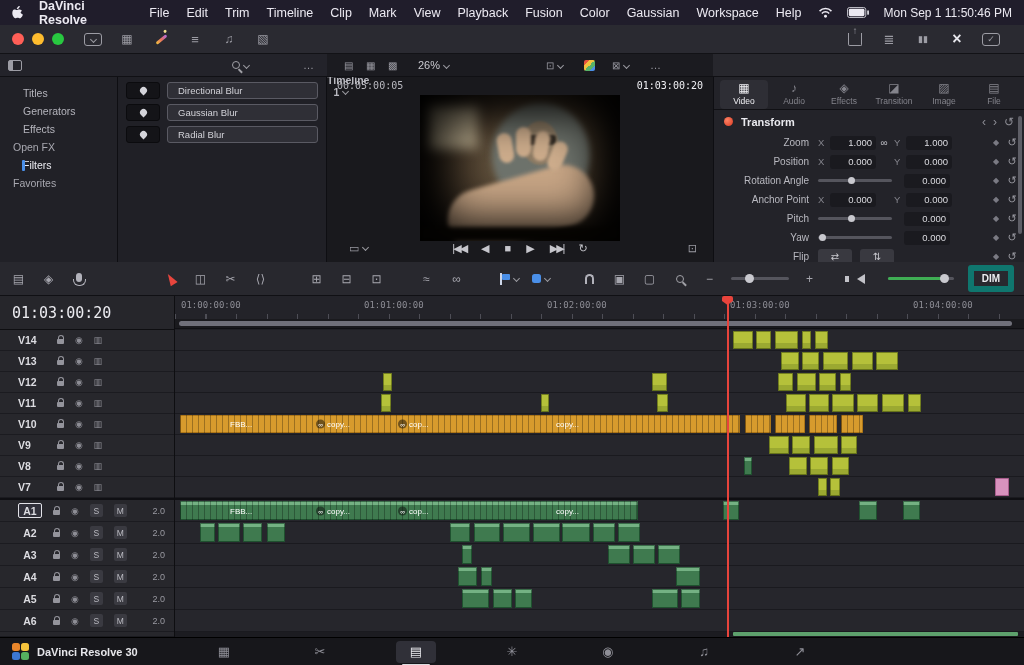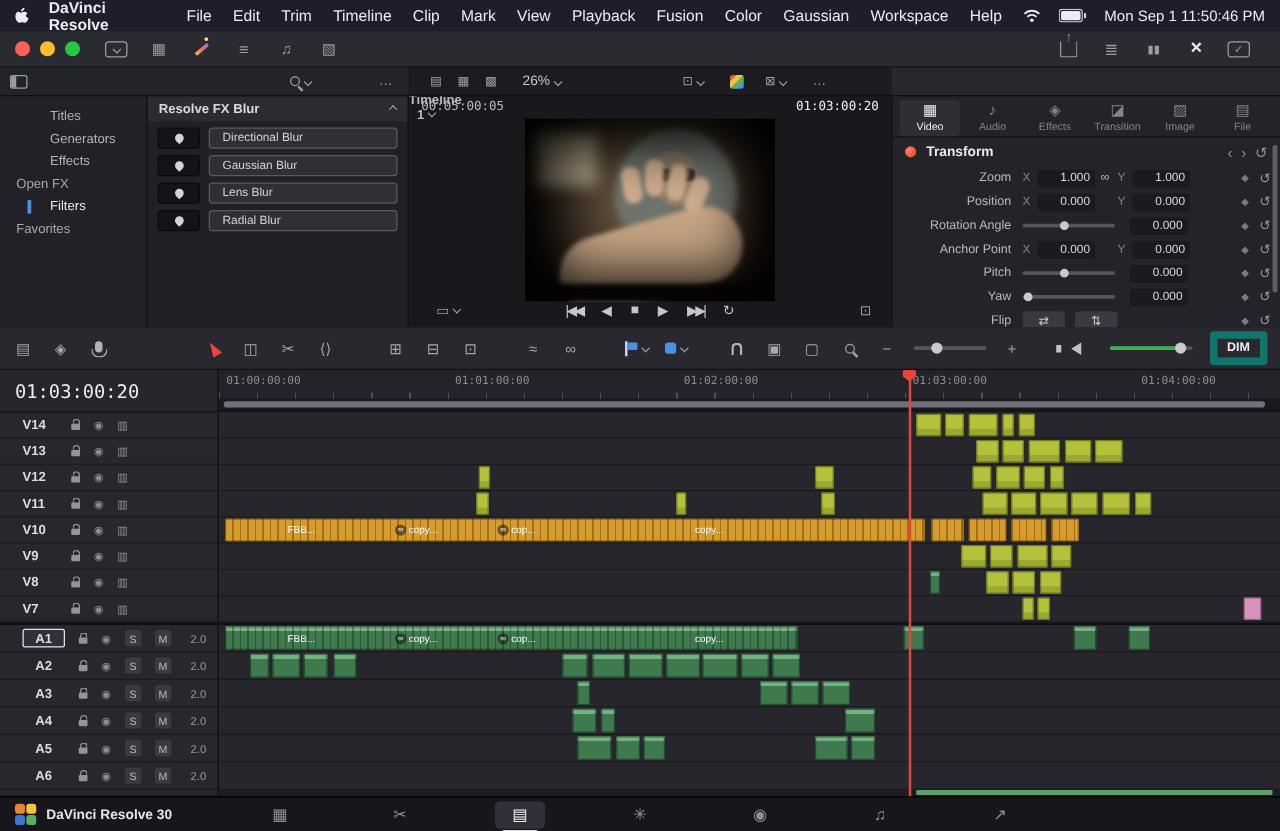--- a/index.html
+++ b/index.html
@@ -37,21 +37,21 @@
 .sb-seg{position:absolute;top:0;bottom:0}
 .sb-item{position:absolute;top:0;height:22px;display:flex;align-items:center;color:#9a9aa2;font-size:11px}
 .i-search{position:relative;width:8px;height:8px;border:1.4px solid #a0a0a6;border-radius:50%;display:inline-block}
 .i-search::after{content:'';position:absolute;right:-4px;bottom:-3px;width:5px;height:1.5px;background:#a0a0a6;transform:rotate(45deg)}
 .panelico{width:14px;height:11px;border:1.3px solid #9c9ca4;border-radius:2px;position:relative}
 .panelico::after{content:'';position:absolute;left:0;top:0;bottom:0;width:4px;background:#9c9ca4}
 .colorchip{width:11px;height:11px;border-radius:2px;background:linear-gradient(135deg,#e8563c 0 25%,#f2c23e 25% 50%,#58b368 50% 75%,#4a8fe8 75%)}
 
 #leftnav{position:absolute;left:0;top:77px;width:118px;height:185px;background:#212127;border-right:1px solid #0e0e12;padding-top:7px}
 .nav-item{height:18px;display:flex;align-items:center;font-size:10.5px;color:#b4b4bc;position:relative}
-.nav-item.indent{padding-left:40px}
+.nav-item.indent{padding-left:23px}
 .nav-item.header{padding-left:13px;color:#a8a8b0}
 .nav-item.selected{color:#ececf2}
 .nav-item.selected::before{content:'';position:absolute;left:22px;top:4px;width:2.5px;height:11px;background:#4a8fe8;border-radius:1px}
 #fxpanel{position:absolute;left:118px;top:77px;width:209px;height:185px;background:#202026;border-right:1px solid #0e0e12;overflow:hidden}
 #fx-head{height:20px;background:#2b2b32;display:flex;align-items:center;padding:0 9px;font-size:10.5px;font-weight:bold;color:#d8d8de}
 #fx-head .chev{margin-left:auto}
 .fx-item{display:flex;align-items:center;gap:7px;margin:5px 8px 0 8px}
 .fx-icon{width:34px;height:17px;background:#141418;border:1px solid #0b0b0e;border-radius:3px;display:flex;align-items:center;justify-content:center;flex:none}
 .droplet{width:7px;height:7px;background:#d4d4da;border-radius:50% 50% 50% 0;transform:rotate(-45deg)}
 .fx-label{flex:1;height:17px;border:1px solid #5a5a63;border-radius:3px;background:#2f2f36;font-size:9.5px;color:#d2d2d8;display:flex;align-items:center;padding-left:10px}
@@ -119,21 +119,21 @@
 #tl-tc{position:absolute;left:0;top:0;width:175px;height:34px;border-right:1px solid #0e0e11;border-bottom:1px solid #0e0e11;display:flex;align-items:center;padding-left:12px;font-size:15px;color:#ececf1;background:#26262b}
 #ruler{position:absolute;left:175px;right:0;top:0;height:23px;background:#232329;background-image:repeating-linear-gradient(90deg,#4e4e56 0 1px,transparent 1px 30.5px);background-size:100% 5px;background-position:0 100%;background-repeat:no-repeat}
 .ruler-label{position:absolute;top:4px;font-size:9px;color:#8c8c94}
 #hscroll{position:absolute;left:175px;right:0;top:23px;height:10px;background:#1a1a1e;border-bottom:1px solid #101014}
 #hscroll .bar{position:absolute;left:4px;right:12px;top:2px;height:5px;border-radius:3px;background:#70707a}
 #tl-heads{position:absolute;left:0;top:34px;width:175px;background:#27272c;border-right:1px solid #0e0e11}
 #tl-body{position:absolute;left:175px;right:0;top:34px;bottom:0;overflow:hidden}
 .thdr{display:flex;align-items:center;border-bottom:1px solid #1b1b20;padding-left:18px;gap:11px}
 .thdr.v{height:21px}.thdr.a{height:22px}
 .tname{font-size:10.5px;font-weight:bold;color:#dcdce1;width:28px}
-.tname.abox{width:34px;height:15px;display:flex;align-items:center;justify-content:center;border-radius:2px}
+.tname.abox{width:24px;height:15px;display:flex;align-items:center;justify-content:center;border-radius:2px}
 .tname.abox.sel{border:1px solid #e2e2e8;background:#30303a}
 .hic{color:#8d8d95;font-size:9px}
 .i-lock{width:7px;height:5px;background:#94949c;border-radius:1px;position:relative;margin-top:3px}
 .i-lock::before{content:'';position:absolute;top:-4px;left:1px;width:3.5px;height:4px;border:1.2px solid #94949c;border-bottom:none;border-radius:3px 3px 0 0}
 .smbtn{width:13px;height:13px;border-radius:2px;background:#3a3a41;color:#bcbcc3;font-size:8.5px;display:flex;align-items:center;justify-content:center}
 .tlevel{margin-left:auto;padding-right:9px;font-size:9px;color:#9a9aa2}
 .tlane{position:relative;border-bottom:1px solid #1a1a1f;background:#26262c}
 .tlane.v{height:21px}.tlane.a{height:22px}
 .tdivider{height:2px;background:#0f0f13}
 .tlane.ovf{height:5px;background:#1c1c21;border-bottom:none}
@@ -268,42 +268,32 @@
   <div id="leftnav">
       <div class="nav-item indent">Titles</div>
       <div class="nav-item indent">Generators</div>
       <div class="nav-item indent">Effects</div>
       <div class="nav-item header">Open FX</div>
       <div class="nav-item indent selected">Filters</div>
       <div class="nav-item header">Favorites</div>
     </div>
 
   <div id="fxpanel">
-    <div id="fx-head">
-      <span>Resolve FX Blur</span>
-      <span class="chev up"></span>
-    </div>
     <div id="fx-list">
         <div class="fx-item">
           <div class="fx-icon">
             <div class="droplet"></div>
           </div>
           <div class="fx-label">Directional Blur</div>
         </div>
         <div class="fx-item">
           <div class="fx-icon">
             <div class="droplet"></div>
           </div>
           <div class="fx-label">Gaussian Blur</div>
-        </div>
-        <div class="fx-item">
-          <div class="fx-icon">
-            <div class="droplet"></div>
-          </div>
-          <div class="fx-label">Lens Blur</div>
         </div>
         <div class="fx-item">
           <div class="fx-icon">
             <div class="droplet"></div>
           </div>
           <div class="fx-label">Radial Blur</div>
         </div>
       </div>
   </div>
 

